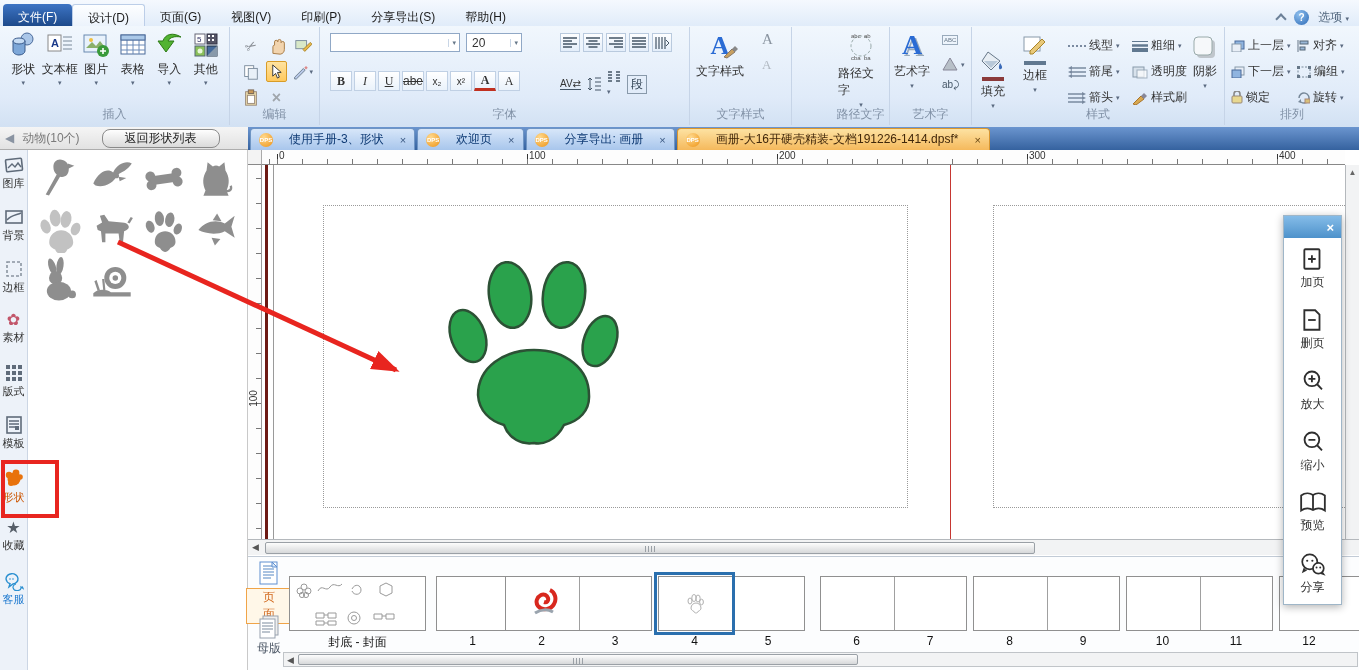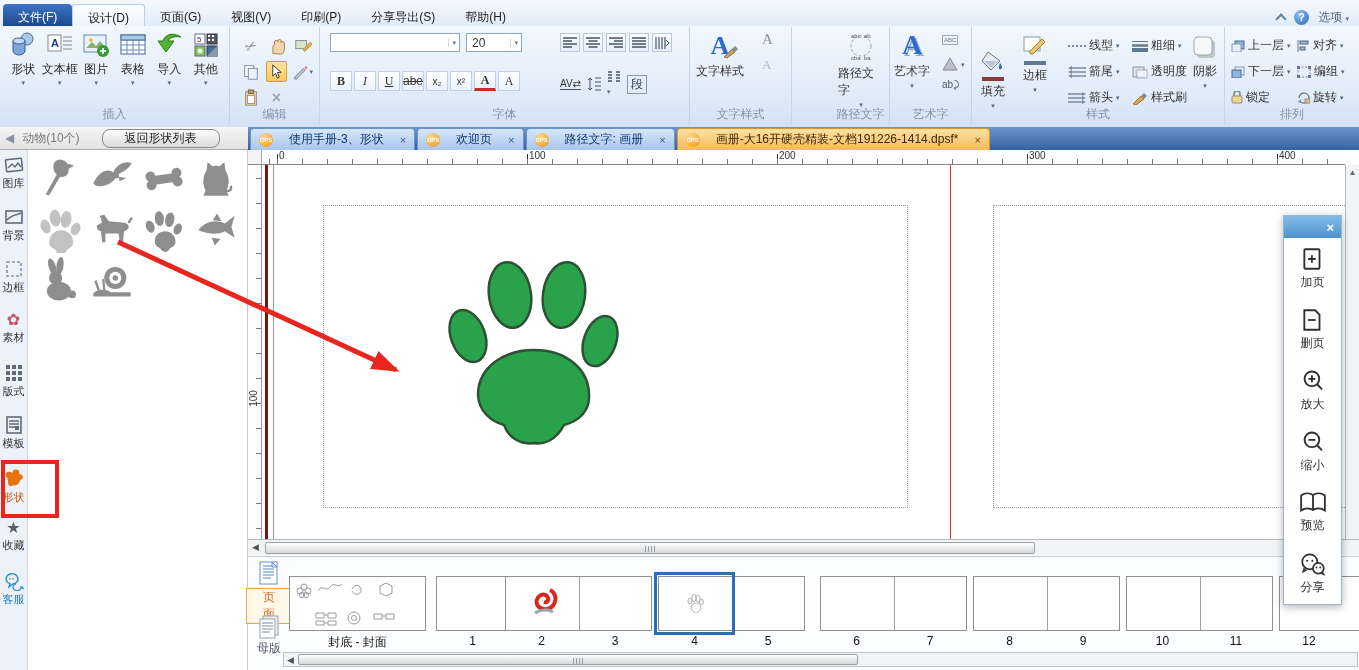--- a/index.html
+++ b/index.html
@@ -555,21 +555,21 @@
       <span>使用手册-3、形状</span>
       <span class="tclose">×</span>
     </div>
     <div class="tab">
       <span class="dps">DPS</span>
       <span>欢迎页</span>
       <span class="tclose">×</span>
     </div>
     <div class="tab">
       <span class="dps">DPS</span>
-      <span>路径文字: 画册</span>
+      <span>分享导出: 画册</span>
       <span class="tclose">×</span>
     </div>
     <div class="tab active">
       <span class="dps">DPS</span>
       <span>画册-大16开硬壳精装-文档191226-1414.dpsf*</span>
       <span class="tclose">×</span>
     </div>
   </div>
 
   <div class="sidebar">

